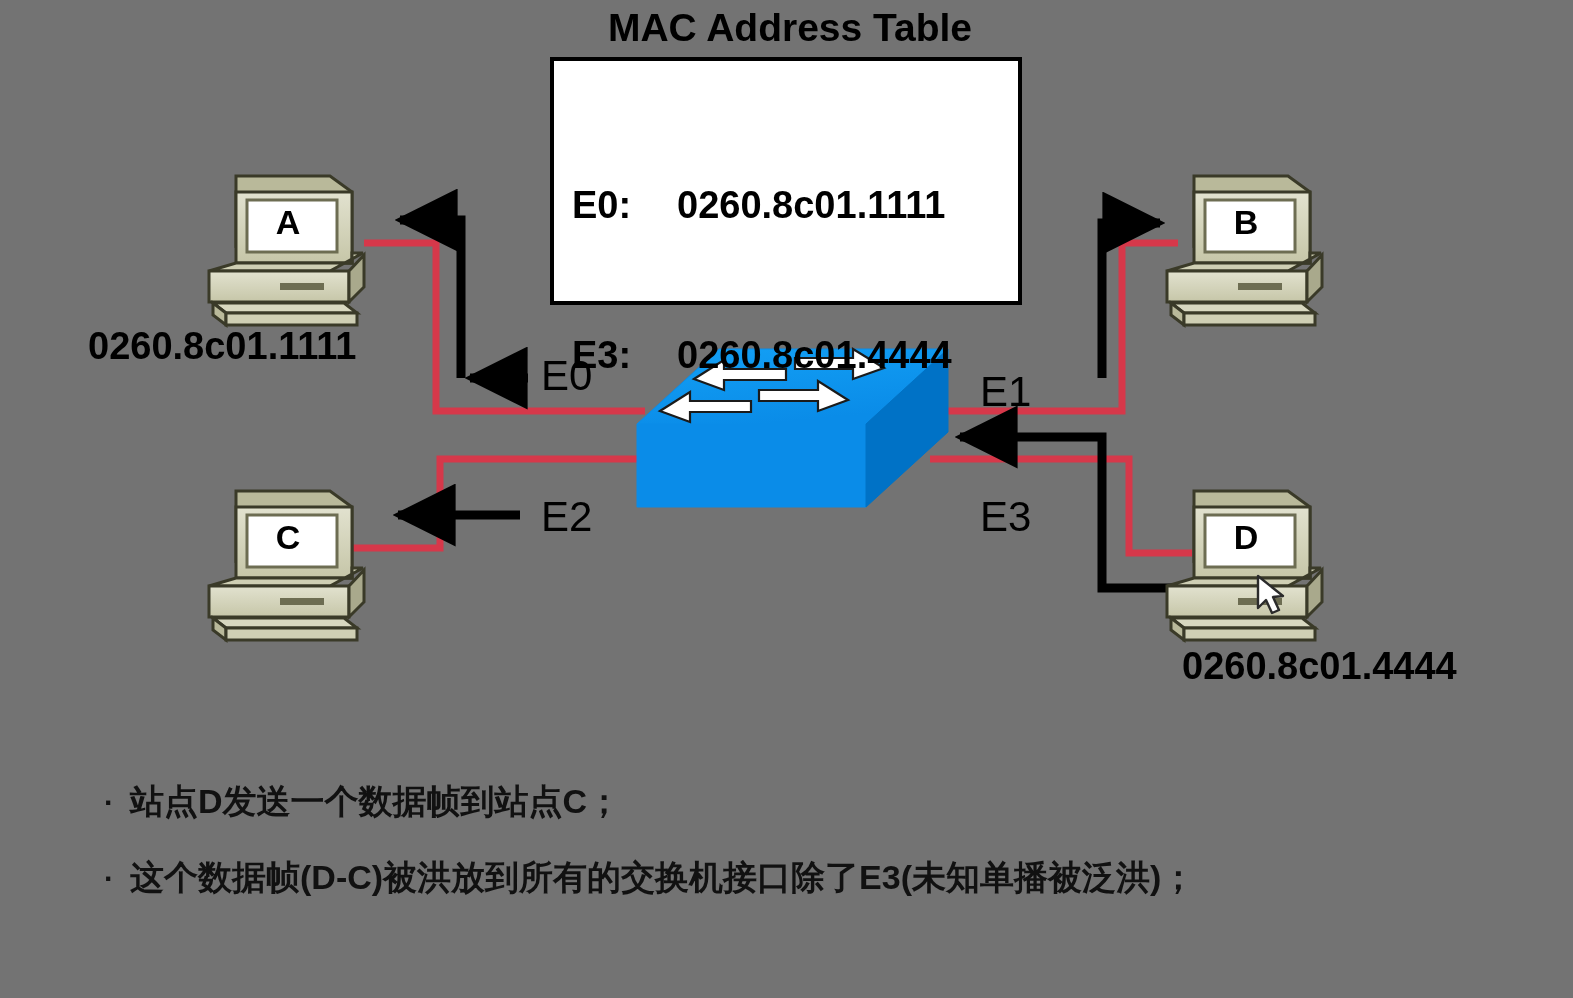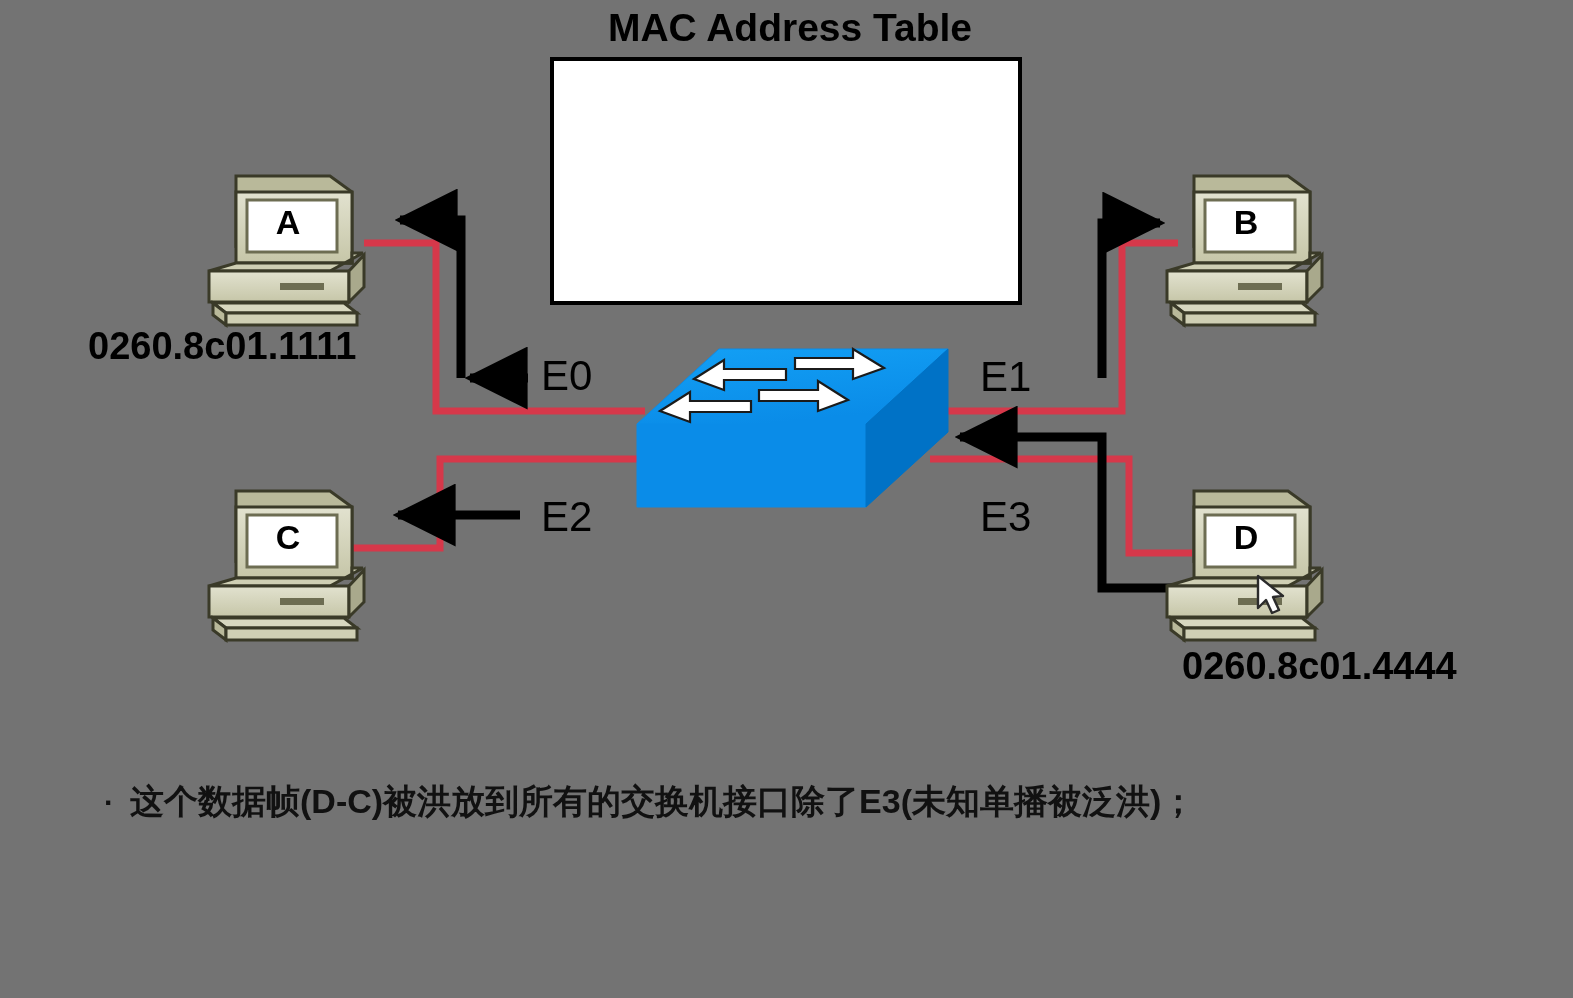--- a/index.html
+++ b/index.html
@@ -72,21 +72,21 @@
   #mac-c { left: 84px;  top: 645px; }
   #mac-d { left: 1182px; top: 645px; }
 
   .port-label {
     font-size: 42px;
     font-weight: normal;
     color: #000000;
     white-space: nowrap;
   }
   #port-e0 { left: 541px; top: 352px; }
-  #port-e1 { left: 980px; top: 353px; }
+  #port-e1 { left: 980px; top: 368px; }
   #port-e2 { left: 541px; top: 493px; }
   #port-e3 { left: 980px; top: 493px; text-align: right; }
 
   .pc-letter {
     font-size: 34px;
     font-weight: bold;
     color: #000000;
     text-align: center;
     width: 60px;
   }
@@ -230,31 +230,36 @@
       <polygon points="1184,628 1315,628 1315,640 1184,640" fill="#cfcfb4" stroke="#3a3a28" stroke-width="3"></polygon>
     </g>
 
     <g>
       <polygon points="1258,576 1258,608 1266,600 1272,613 1279,610 1273,597 1283,596" fill="#ffffff" stroke="#2b2b2b" stroke-width="2.4" stroke-linejoin="round"></polygon>
     </g>
   </svg>
 
   <div class="abs table-title">MAC Address Table</div>
   <div class="abs mac-box"></div>
+  <div class="mac-rows">
+    <span class="mac-row"><span class="mac-port">E0:</span><span>0260.8c01.1111</span></span>
+    <span class="mac-row"><span class="mac-port">E3:</span><span>0260.8c01.4444</span></span>
+  </div>
 
   <div class="abs pc-letter" id="letter-a">A</div>
   <div class="abs pc-letter" id="letter-b">B</div>
   <div class="abs pc-letter" id="letter-c">C</div>
   <div class="abs pc-letter" id="letter-d">D</div>
 
   <div class="abs mac-label" id="mac-a">0260.8c01.1111</div>
   <div class="abs mac-label" id="mac-d">0260.8c01.4444</div>
 
   <div class="abs port-label" id="port-e0">E0</div>
   <div class="abs port-label" id="port-e1">E1</div>
   <div class="abs port-label" id="port-e2">E2</div>
   <div class="abs port-label" id="port-e3">E3</div>
 
   <div class="bullets">
+    <div class="bullet-line"><span class="bullet-dot">·</span><span>站点D发送一个数据帧到站点C；</span></div>
     <div class="bullet-line"><span class="bullet-dot">·</span><span>这个数据帧(D-C)被洪放到所有的交换机接口除了E3(未知单播被泛洪)；</span></div>
   </div>
 
 </div>
 
 </body></html>

